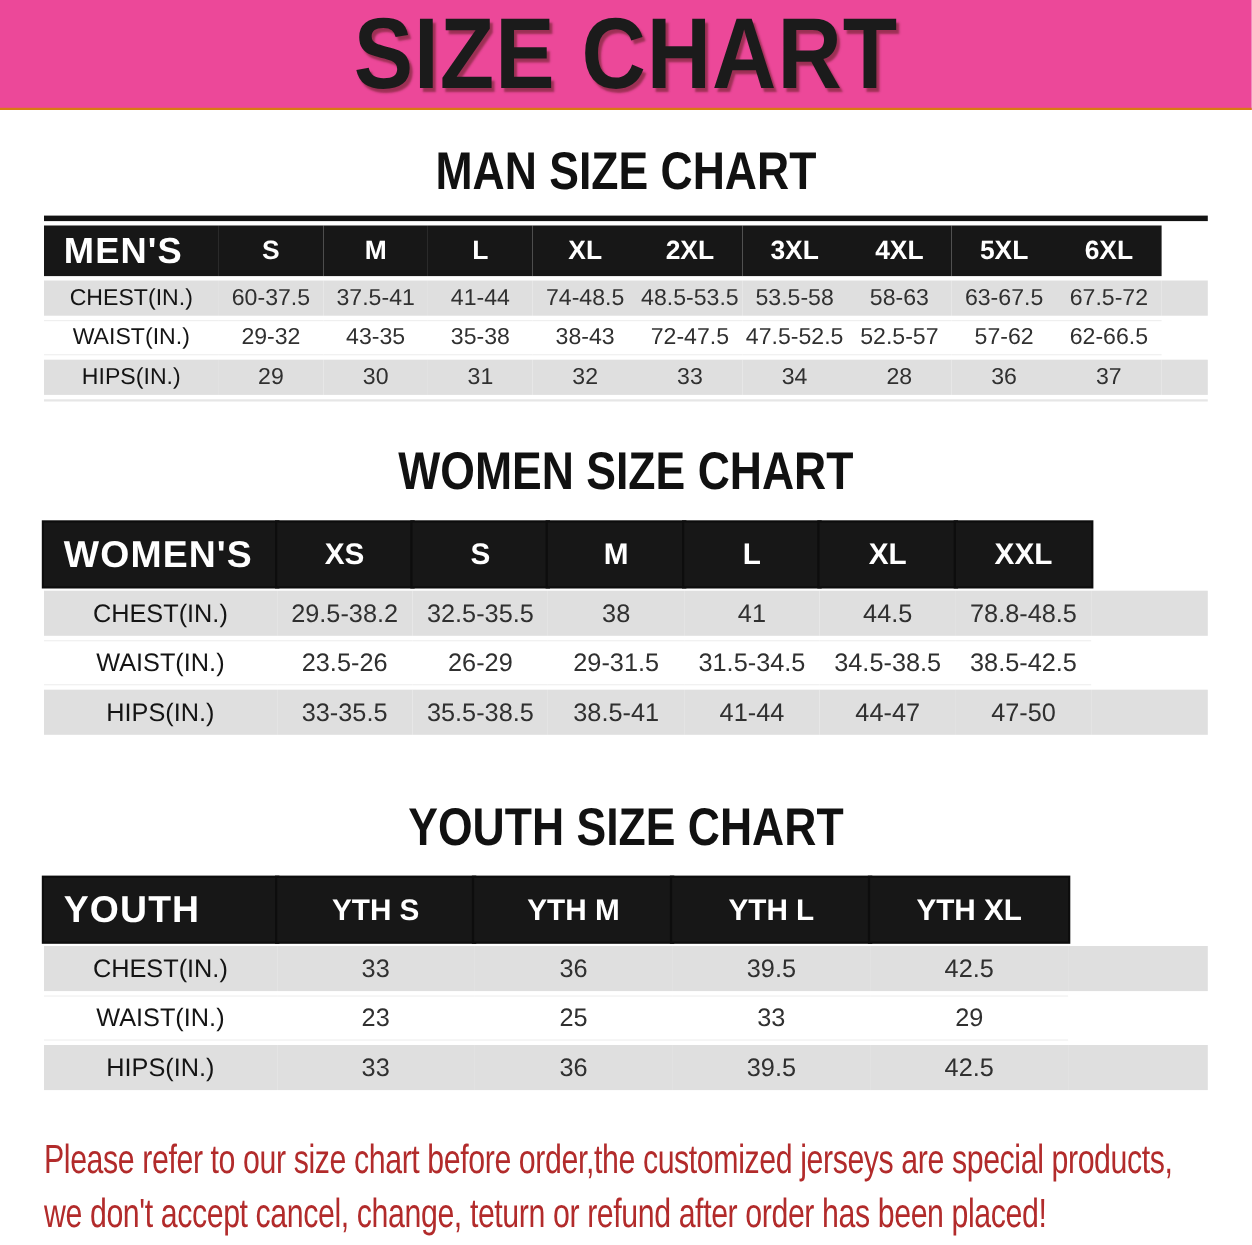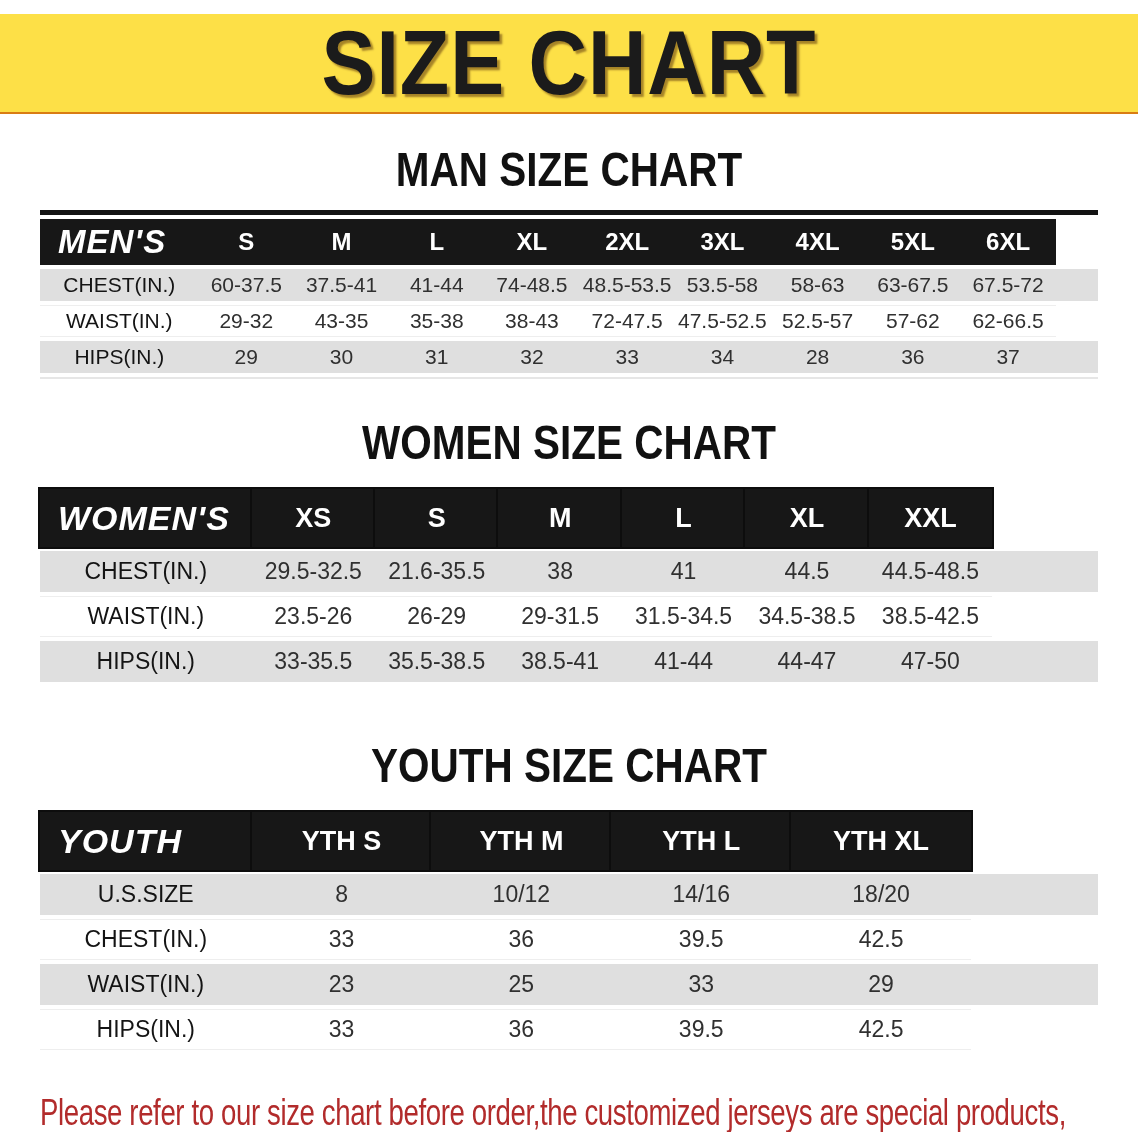--- a/index.html
+++ b/index.html
@@ -2,23 +2,23 @@
 <html><head>
 <meta charset="utf-8">
 <style>
   * { margin: 0; padding: 0; box-sizing: border-box; }
   html, body { width: 1138px; background: #ffffff; font-family: "Liberation Sans", sans-serif; }
   body { height: 1132px; overflow: hidden; }
 
   
   .banner {
     width: 100%; height: 100px;
-    background: #fde047;
+    background: #ec4899;
     border-bottom: 2px solid #d97c13;
-    display: flex; align-items: center; justify-content: center; margin-top: 14px;
+    display: flex; align-items: center; justify-content: center;
   }
   .banner h1 {
     font-size: 88px; font-weight: 700; letter-spacing: 1px;
     color: #1b1b1b;
     transform: scaleX(0.92) scaleY(1.04);
     text-shadow: 3px 3px 2px rgba(60,20,0,0.45);
     white-space: nowrap;
   }
 
   
@@ -40,21 +40,21 @@
     border-collapse: separate;
     border-spacing: 0 4px;
     table-layout: fixed;
   }
   .size-table thead th {
     background: #171717; color: #fff;
     font-weight: 700; text-align: center;
     white-space: nowrap; overflow: hidden;
   }
   .size-table thead th.corner {
-    text-align: left; padding-left: 18px; font-style: italic;
+    text-align: left; padding-left: 18px;
   }
   .size-table thead th.spacer, .size-table td.spacer { background: transparent; }
   .size-table tbody tr:nth-child(odd)  { background: #dfdfdf; }
   .size-table tbody tr:nth-child(even) { background: #ffffff; }
   .size-table tbody tr:nth-child(even) td, .size-table tbody tr:nth-child(even) th { border-top: 1px solid #eee; border-bottom: 1px solid #eee; }
   .size-table tbody tr:nth-child(even) td.spacer { border: none; }
   .size-table tbody th {
     font-weight: 400; color: #141414; text-align: center; white-space: nowrap;
   }
   .size-table tbody td {
@@ -177,26 +177,26 @@
           <th>M</th>
           <th>L</th>
           <th>XL</th>
           <th>XXL</th>
           <th class="spacer"></th>
         </tr>
       </thead>
       <tbody>
         <tr>
           <th>CHEST(IN.)</th>
-          <td>29.5-32.5</td>
-          <td>21.6-35.5</td>
+          <td>29.5-38.2</td>
+          <td>32.5-35.5</td>
           <td>38</td>
           <td>41</td>
           <td>44.5</td>
-          <td>44.5-48.5</td>
+          <td>78.8-48.5</td>
           <td class="spacer"></td>
         </tr>
         <tr>
           <th>WAIST(IN.)</th>
           <td>23.5-26</td>
           <td>26-29</td>
           <td>29-31.5</td>
           <td>31.5-34.5</td>
           <td>34.5-38.5</td>
           <td>38.5-42.5</td>
@@ -224,28 +224,20 @@
           <th class="corner">YOUTH</th>
           <th>YTH S</th>
           <th>YTH M</th>
           <th>YTH L</th>
           <th>YTH XL</th>
           <th class="spacer"></th>
         </tr>
       </thead>
       <tbody>
         <tr>
-          <th>U.S.SIZE</th>
-          <td>8</td>
-          <td>10/12</td>
-          <td>14/16</td>
-          <td>18/20</td>
-          <td class="spacer"></td>
-        </tr>
-        <tr>
           <th>CHEST(IN.)</th>
           <td>33</td>
           <td>36</td>
           <td>39.5</td>
           <td>42.5</td>
           <td class="spacer"></td>
         </tr>
         <tr>
           <th>WAIST(IN.)</th>
           <td>23</td>

